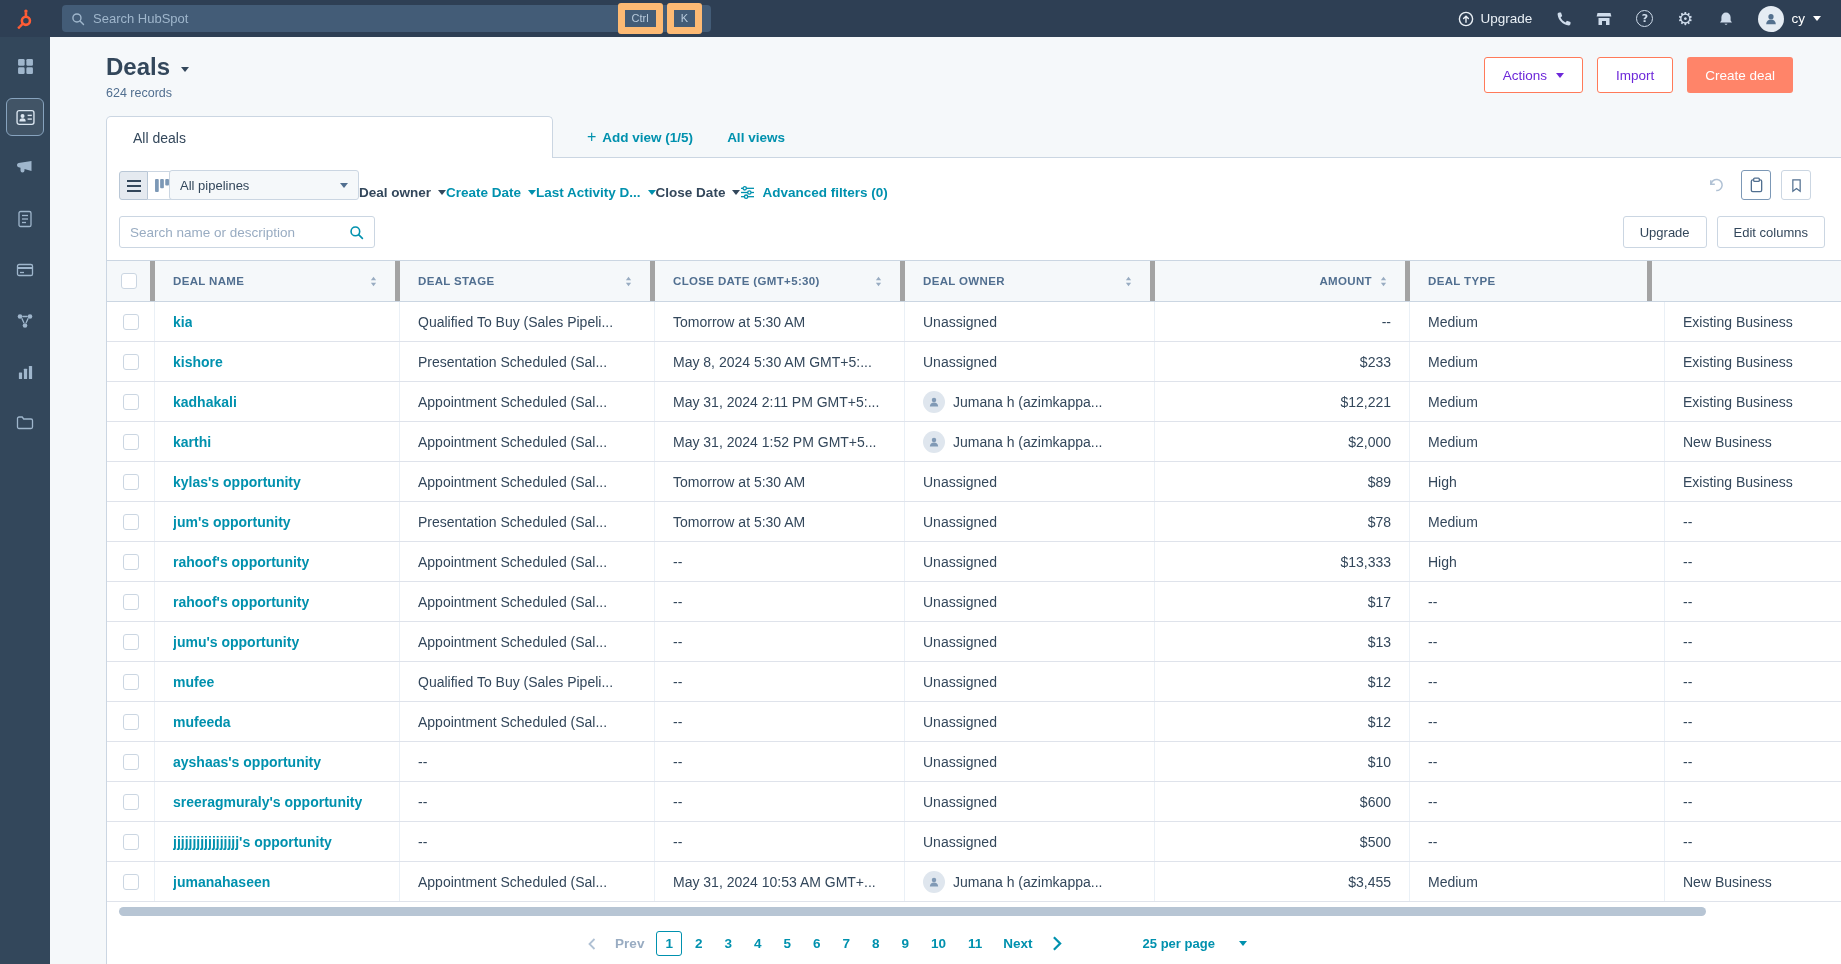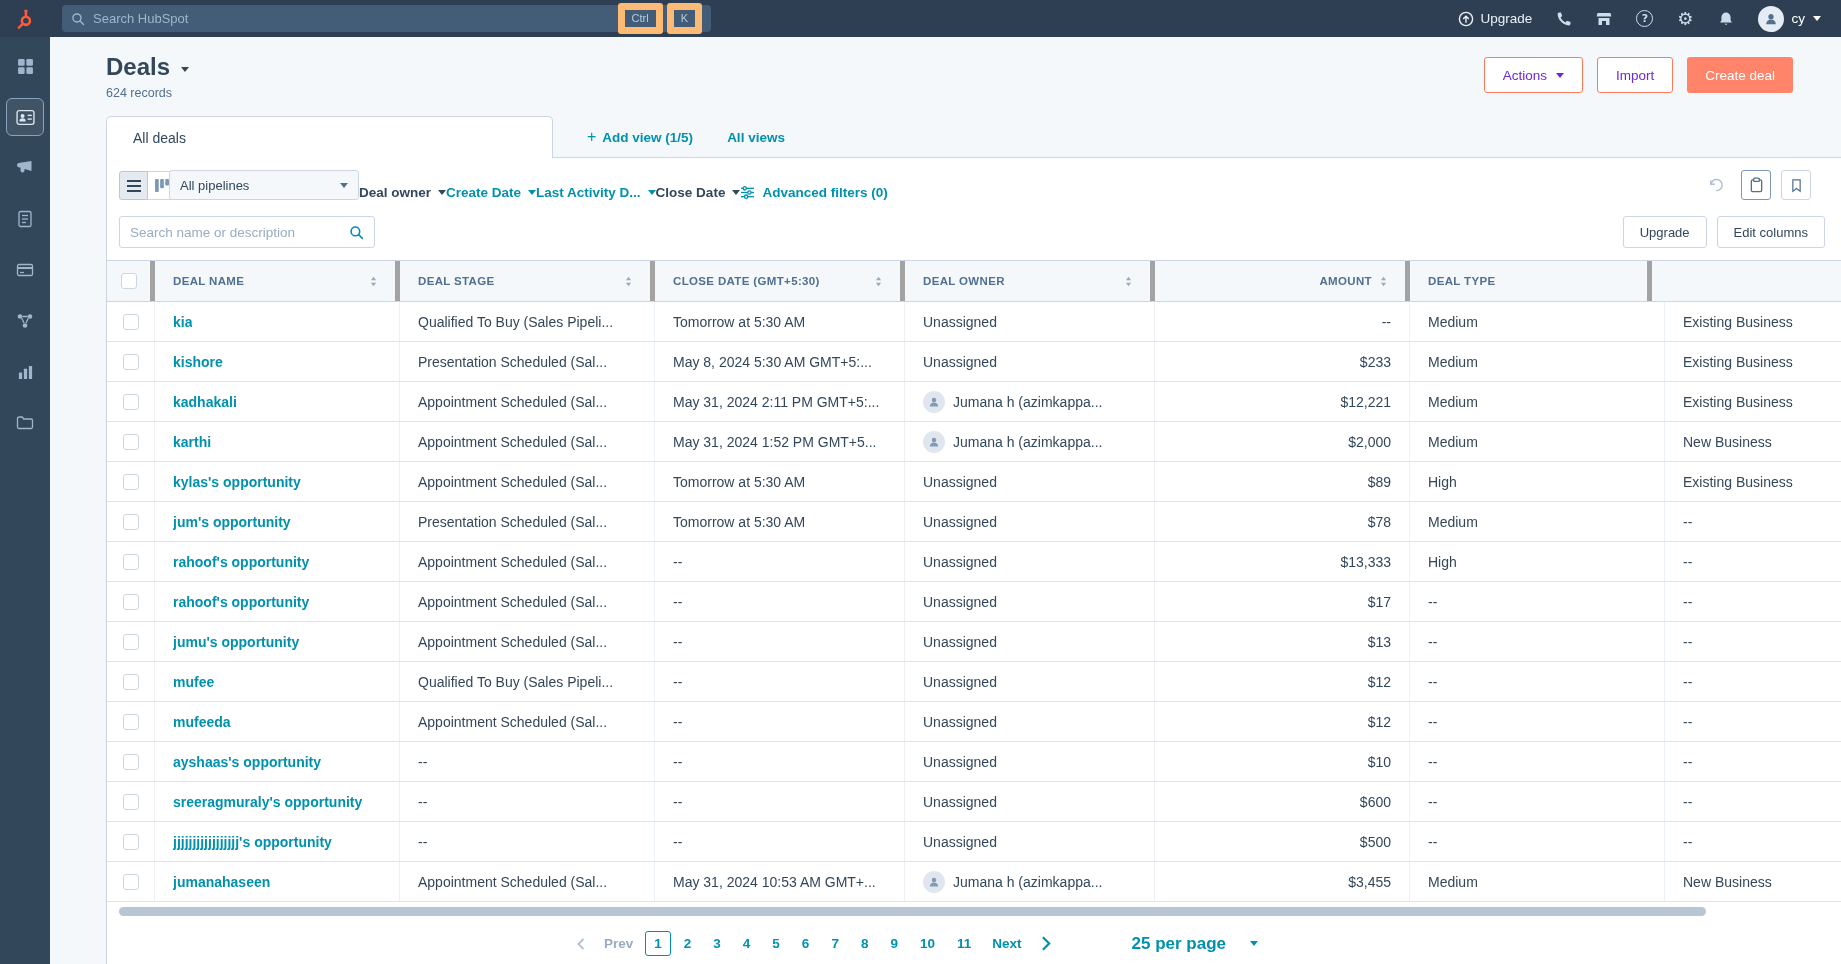--- a/index.html
+++ b/index.html
@@ -103,21 +103,21 @@
 
 .pagination{display:flex;align-items:center;justify-content:center;margin-top:12px;gap:4px;padding-right:120px}
 .pg-chevron{display:flex;align-items:center;padding:0 7px;cursor:pointer}
 .pg-chevron.left{color:#b0c1d4}
 .pg-chevron.right{color:#0091ae}
 .pg-prev{color:#99acc2;font-size:13.5px;font-weight:600;padding:0 8px}
 .pg-pages{display:flex;gap:4px;align-items:center}
 .page-btn{color:#0091ae;font-size:13.5px;font-weight:600;padding:5px 9px;border-radius:3px}
 .page-btn.current{border:1px solid #0091ae;background:#fff;padding:4px 8px}
 .pg-next{color:#0091ae;font-size:13.5px;font-weight:600;padding:0 8px}
-.per-page{display:flex;align-items:center;gap:24px;color:#0091ae;font-size:17px;font-weight:600;margin-left:70px;cursor:pointer}
+.per-page{display:flex;align-items:center;gap:24px;color:#0091ae;font-size:13px;font-weight:600;margin-left:70px;cursor:pointer}
 </style>
 </head>
 <body>
 
 <header class="topbar">
   <div class="topbar-left">
     <span class="logo">
       <svg width="22" height="22" viewBox="0 0 24 24">
           <circle cx="13" cy="14" r="4.4" fill="none" stroke="#ff5c35" stroke-width="2.8"></circle>
           <line x1="13" y1="9.4" x2="13" y2="4.6" stroke="#ff5c35" stroke-width="2.8"></line>

